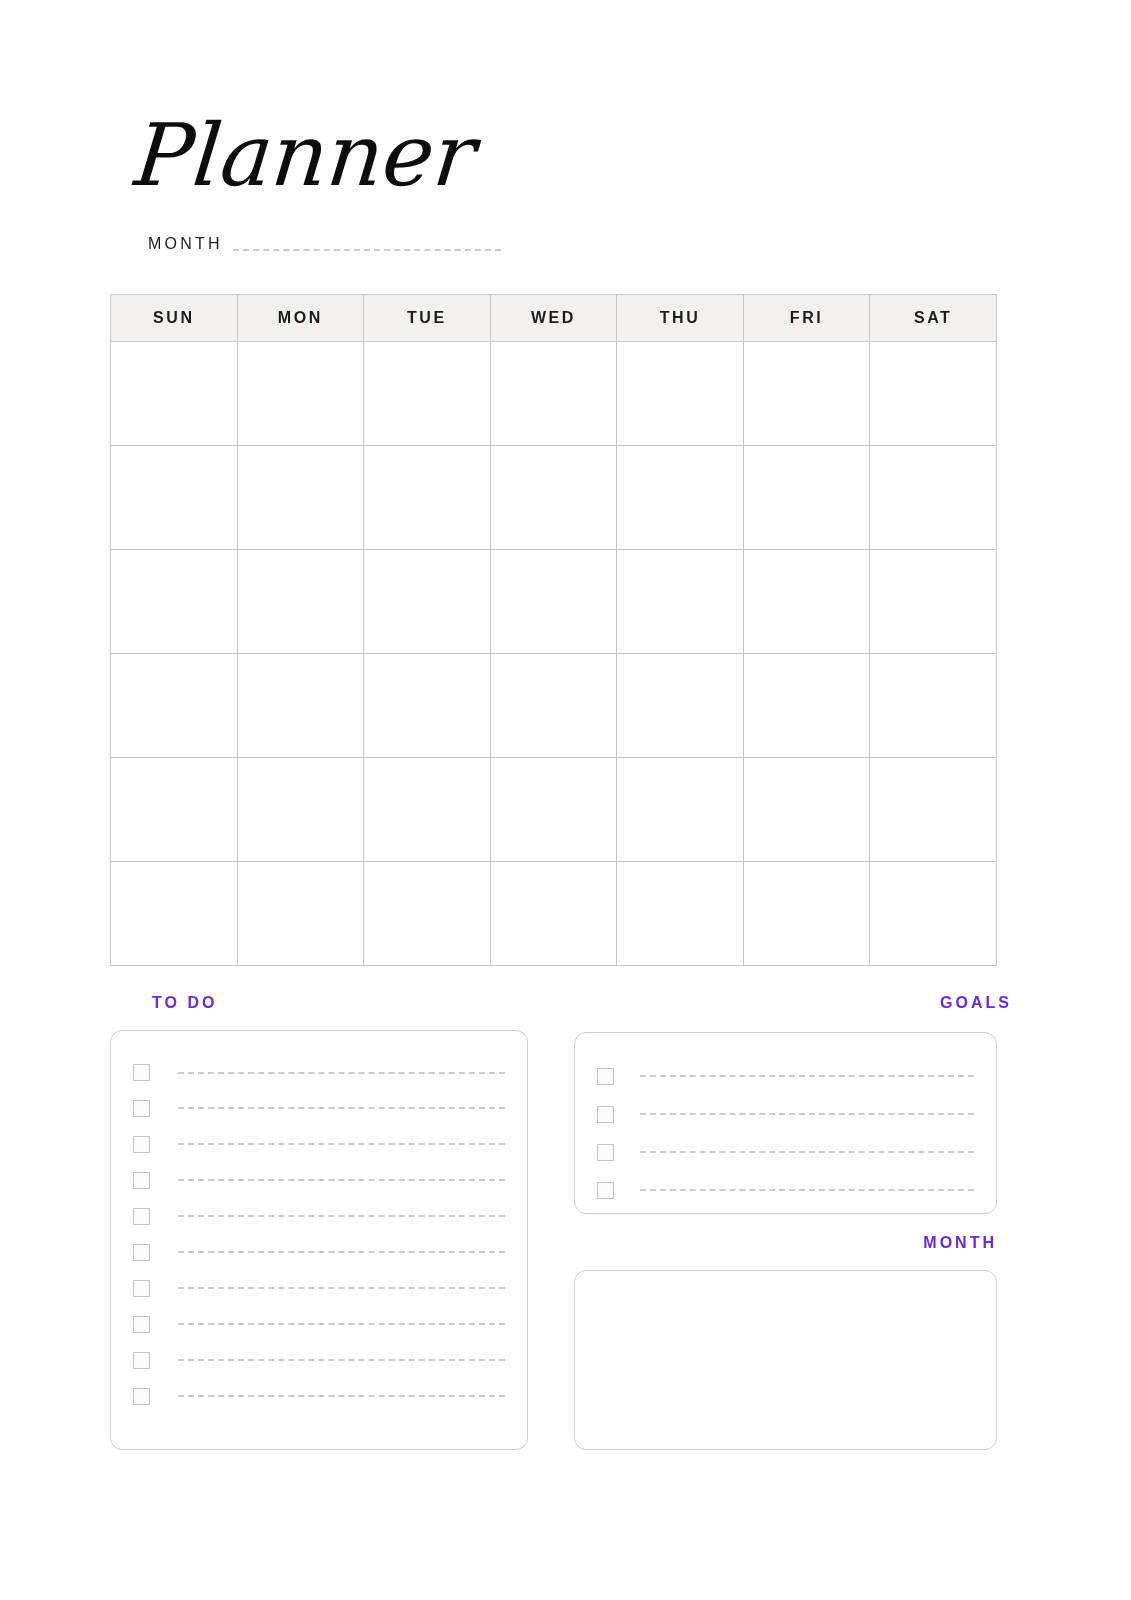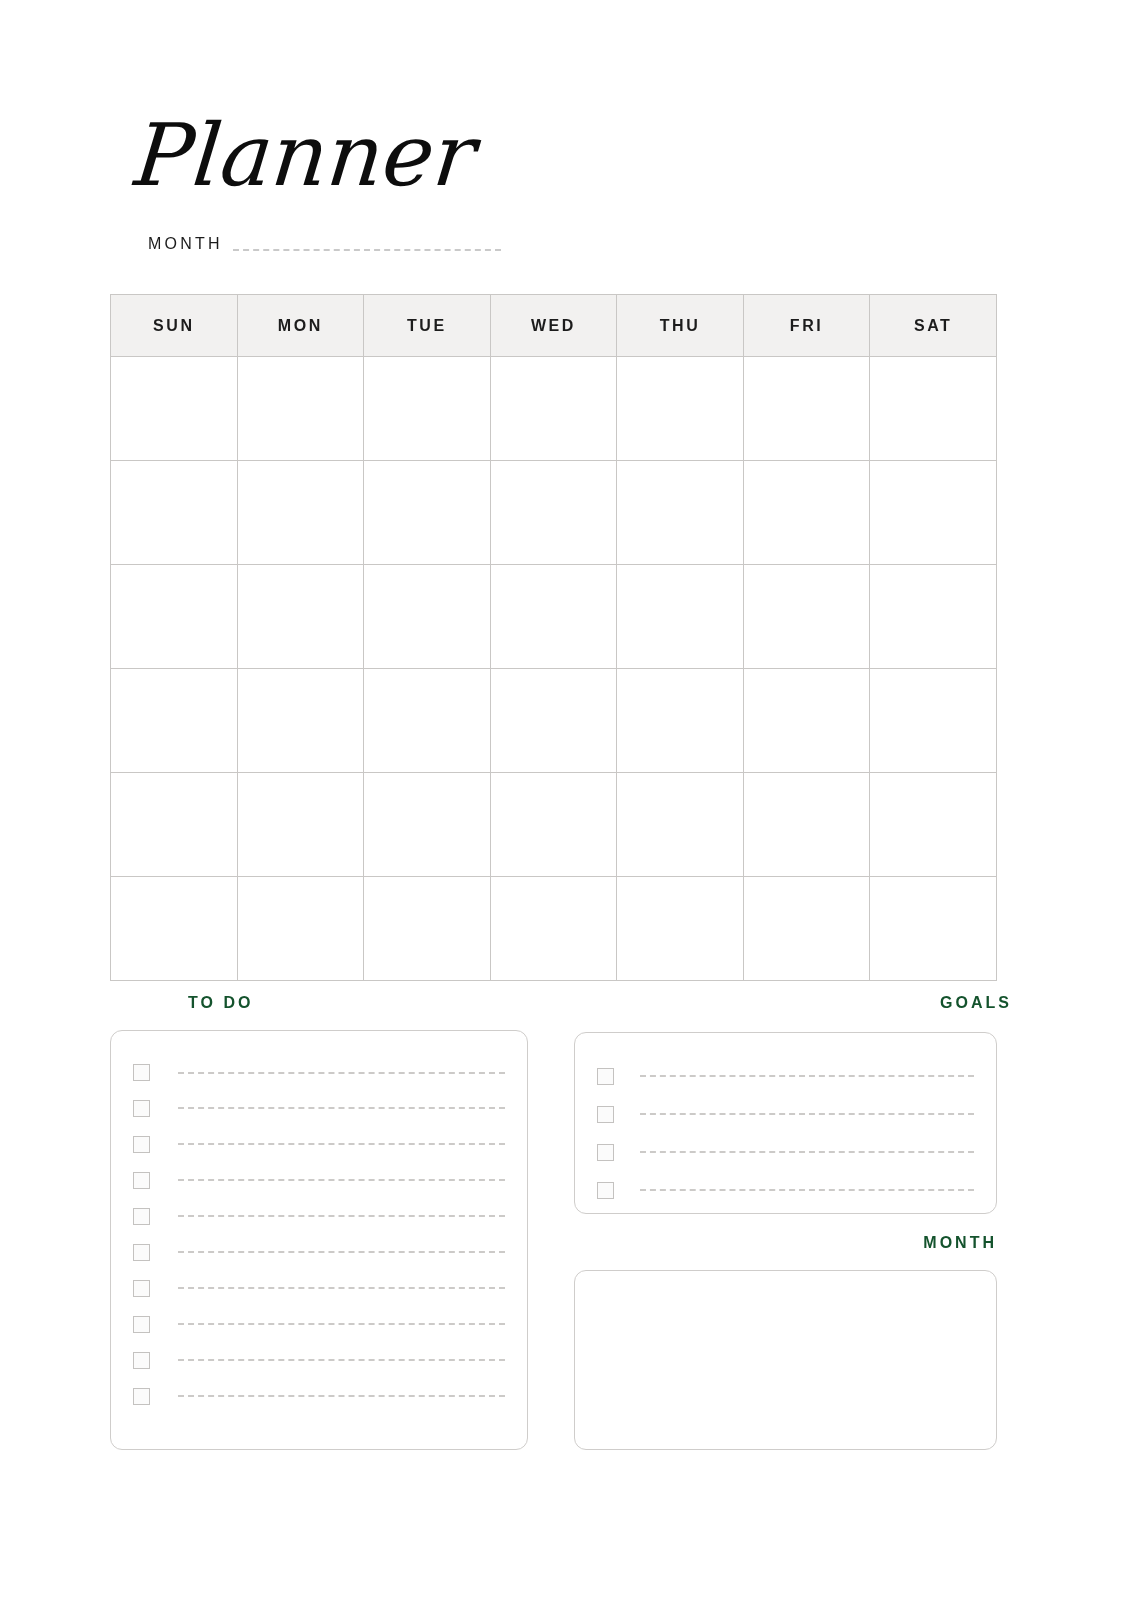--- a/index.html
+++ b/index.html
@@ -84,21 +84,21 @@
   
   .calendar {
     position: absolute;
     left: 110px;
     top: 294px;
     width: 887px;
     border-collapse: collapse;
     table-layout: fixed;
   }
   .calendar th {
-    height: 62px;
+    height: 47px;
     background: #f2f1f0;
     border: 1px solid #c9c7c5;
     font-size: 16px;
     letter-spacing: 2.6px;
     font-weight: 600;
     color: #1c1c1c;
     text-align: center;
     vertical-align: middle;
   }
   .calendar td {
@@ -106,22 +106,21 @@
     border: 1px solid #c9c7c5;
     background: #ffffff;
   }
 
   
   .caption {
     position: absolute;
     font-size: 16px;
     letter-spacing: 3px;
     font-weight: 600;
-    color: #14532d;
-    margin-left: 36px;
+    color: #6d28d9;
   }
   .caption-todo { left: 152px; top: 994px; }
   .caption-goals { right: 119px; top: 994px; }
   .caption-notes { right: 134px; top: 1234px; }
 
   
   .panel {
     position: absolute;
     border: 1px solid #cfcdcb;
     border-radius: 12px;

